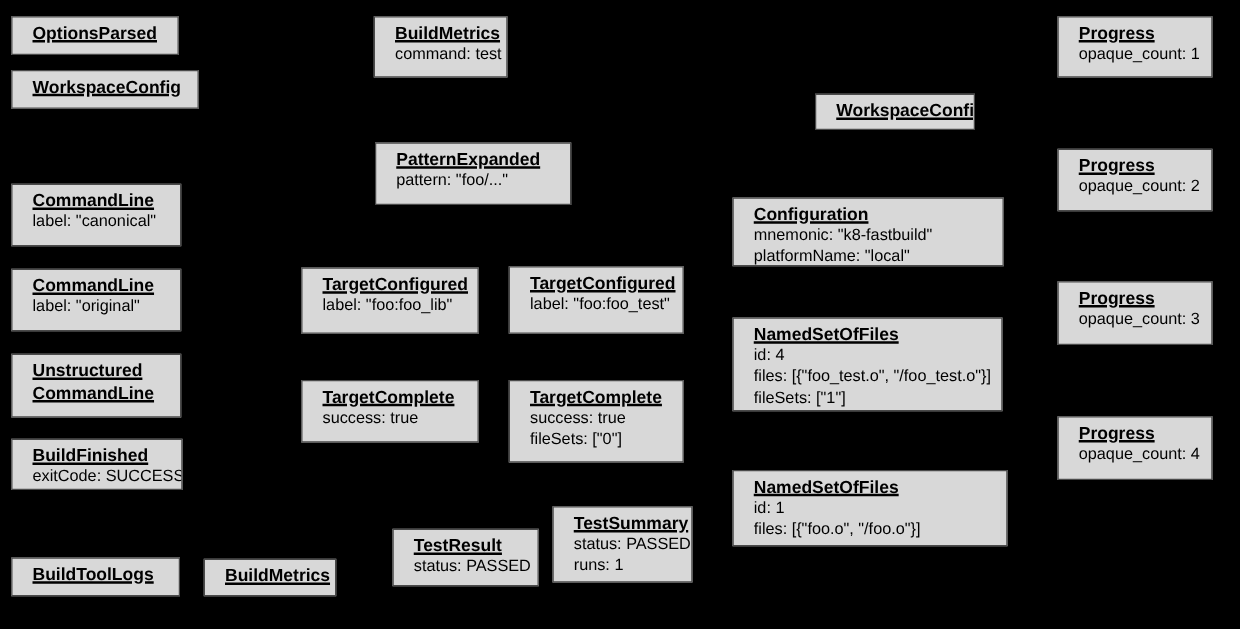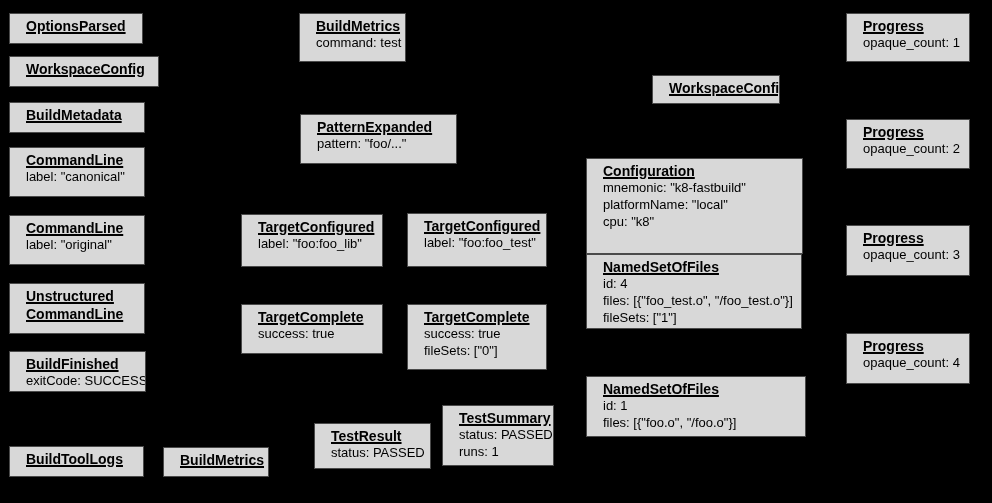--- a/index.html
+++ b/index.html
@@ -48,23 +48,20 @@
 <div id="canvas">
 
   <div class="node" style="left:9px;top:13px;width:134px;height:31px">
     <span class="t">OptionsParsed</span>
   </div>
 
   <div class="node" style="left:9px;top:56px;width:150px;height:31px">
     <span class="t">WorkspaceConfig</span>
   </div>
 
-  <div class="node" style="left:9px;top:102px;width:136px;height:31px">
-    <span class="t">BuildMetadata</span>
-  </div>
 
   <div class="node" style="left:9px;top:147px;width:136px;height:50px">
     <span class="t">CommandLine</span>
     <span class="l">label: "canonical"</span>
   </div>
 
   <div class="node" style="left:9px;top:215px;width:136px;height:50px">
     <span class="t">CommandLine</span>
     <span class="l">label: "original"</span>
   </div>
@@ -125,21 +122,21 @@
   <div class="node" style="left:442px;top:405px;width:112px;height:61px">
     <span class="t">TestSummary</span>
     <span class="l">status: PASSED</span>
     <span class="l">runs: 1</span>
   </div>
 
   <div class="node" style="left:652px;top:75px;width:128px;height:29px">
     <span class="t">WorkspaceConfig</span>
   </div>
 
-  <div class="node" style="left:586px;top:158px;width:217px;height:96px">
+  <div class="node" style="left:586px;top:158px;width:217px;height:55px">
     <span class="t">Configuration</span>
     <span class="l">mnemonic: "k8-fastbuild"</span>
     <span class="l">platformName: "local"</span>
     <span class="l">cpu: "k8"</span>
   </div>
 
   <div class="node" style="left:586px;top:254px;width:216px;height:75px">
     <span class="t">NamedSetOfFiles</span>
     <span class="l">id: 4</span>
     <span class="l">files: [{"foo_test.o", "/foo_test.o"}]</span>

